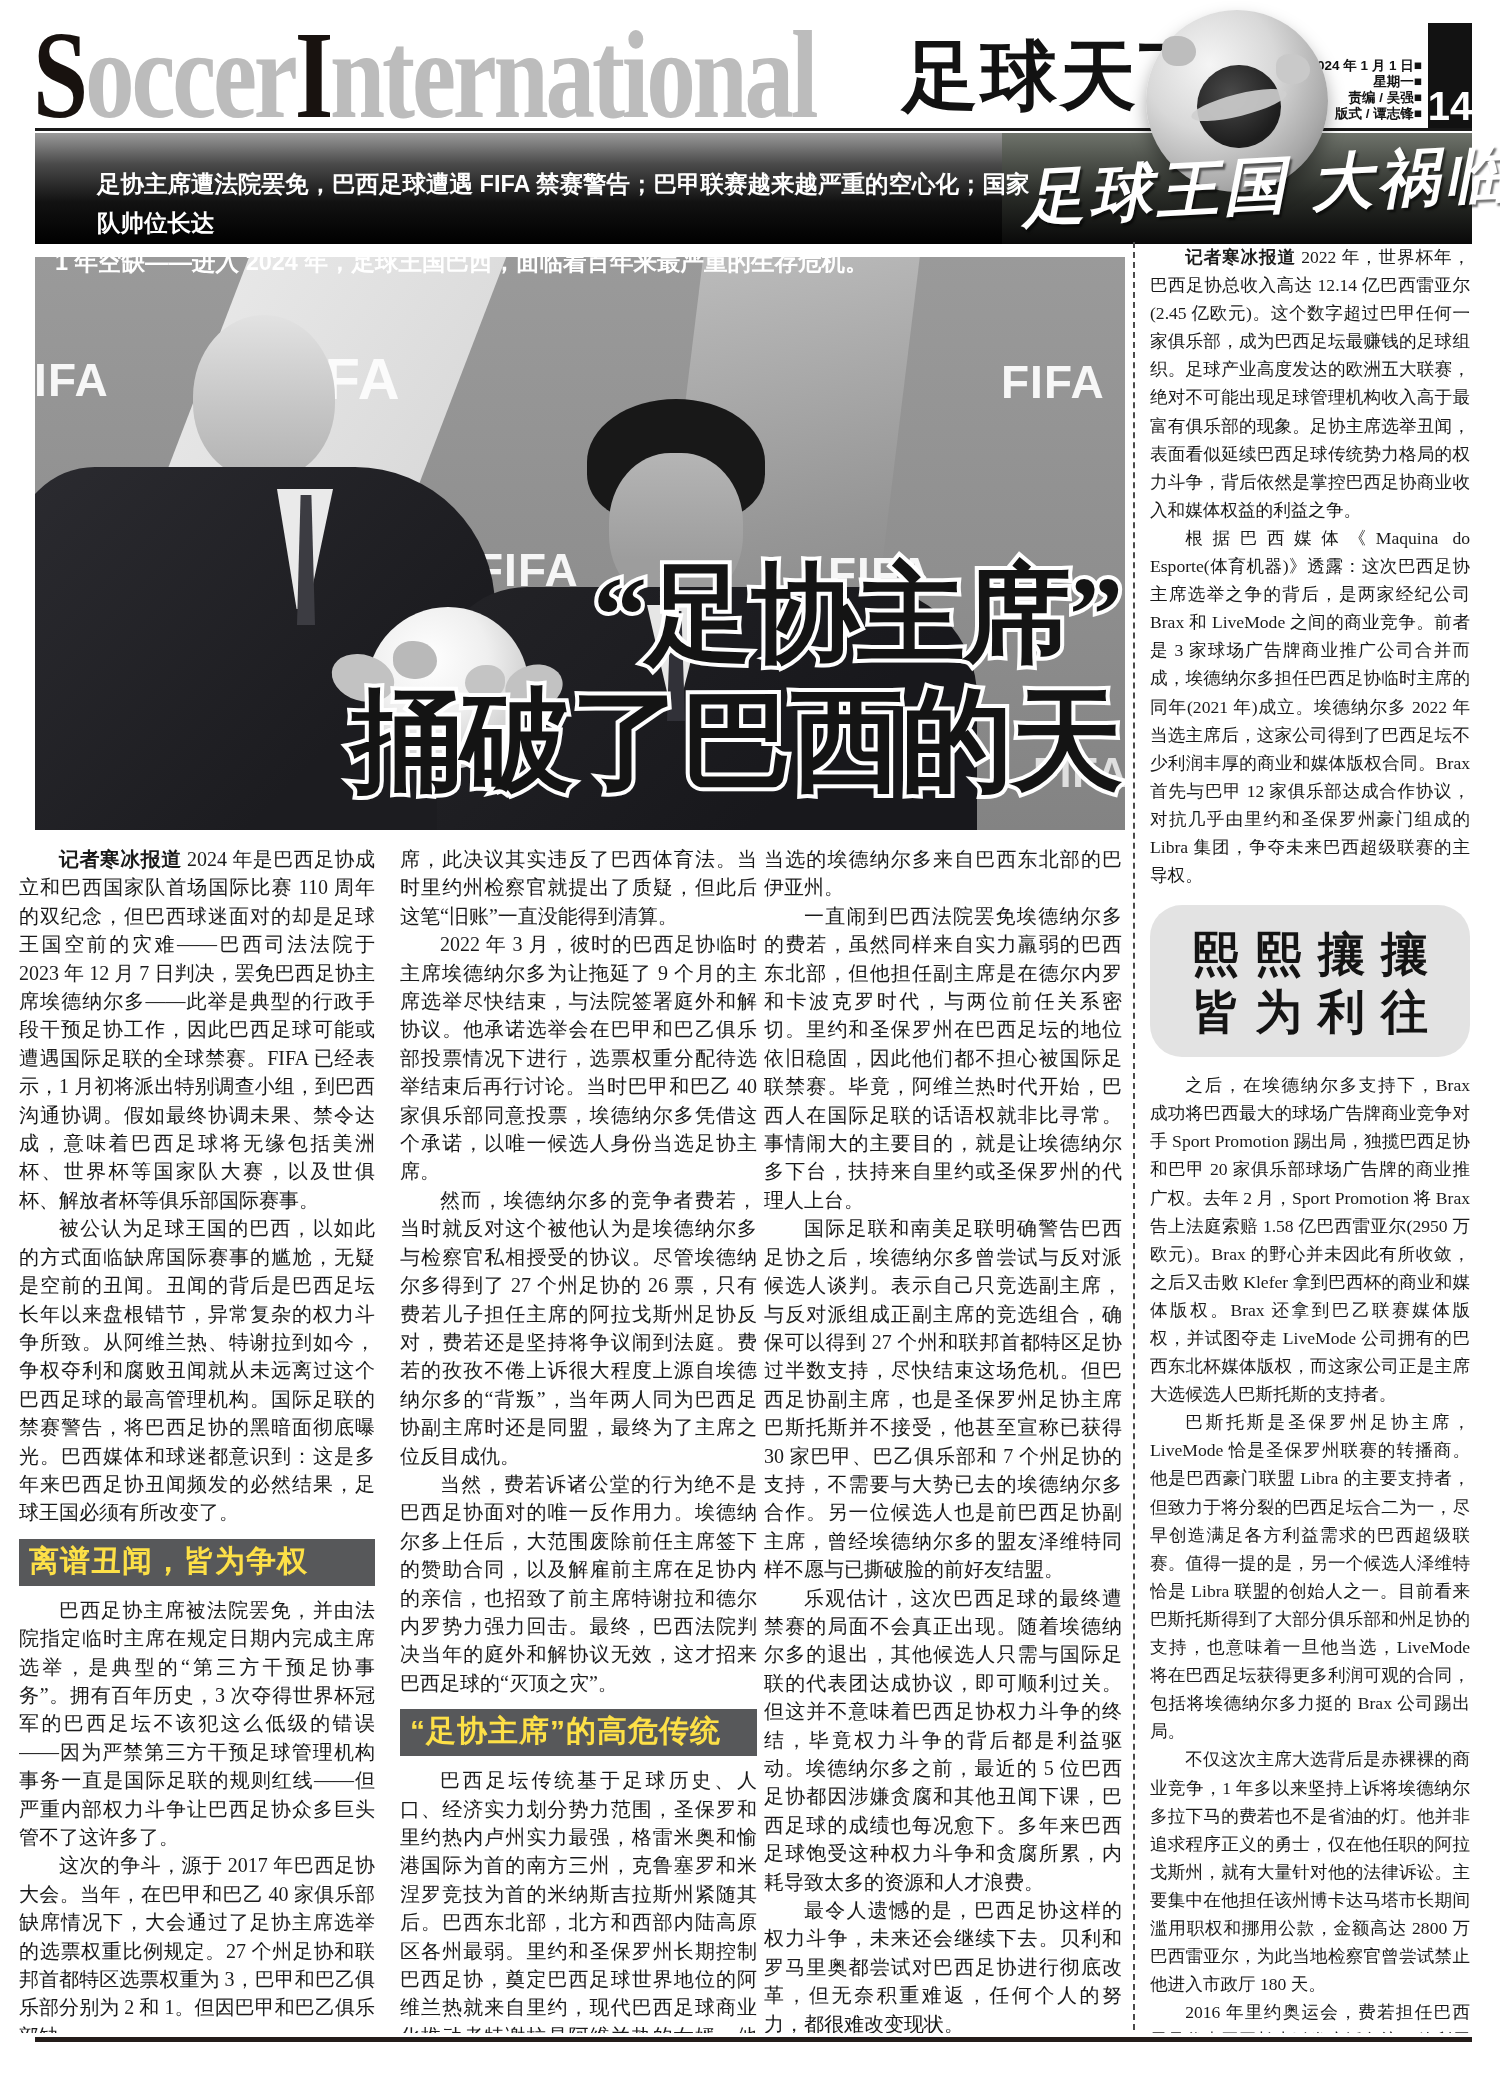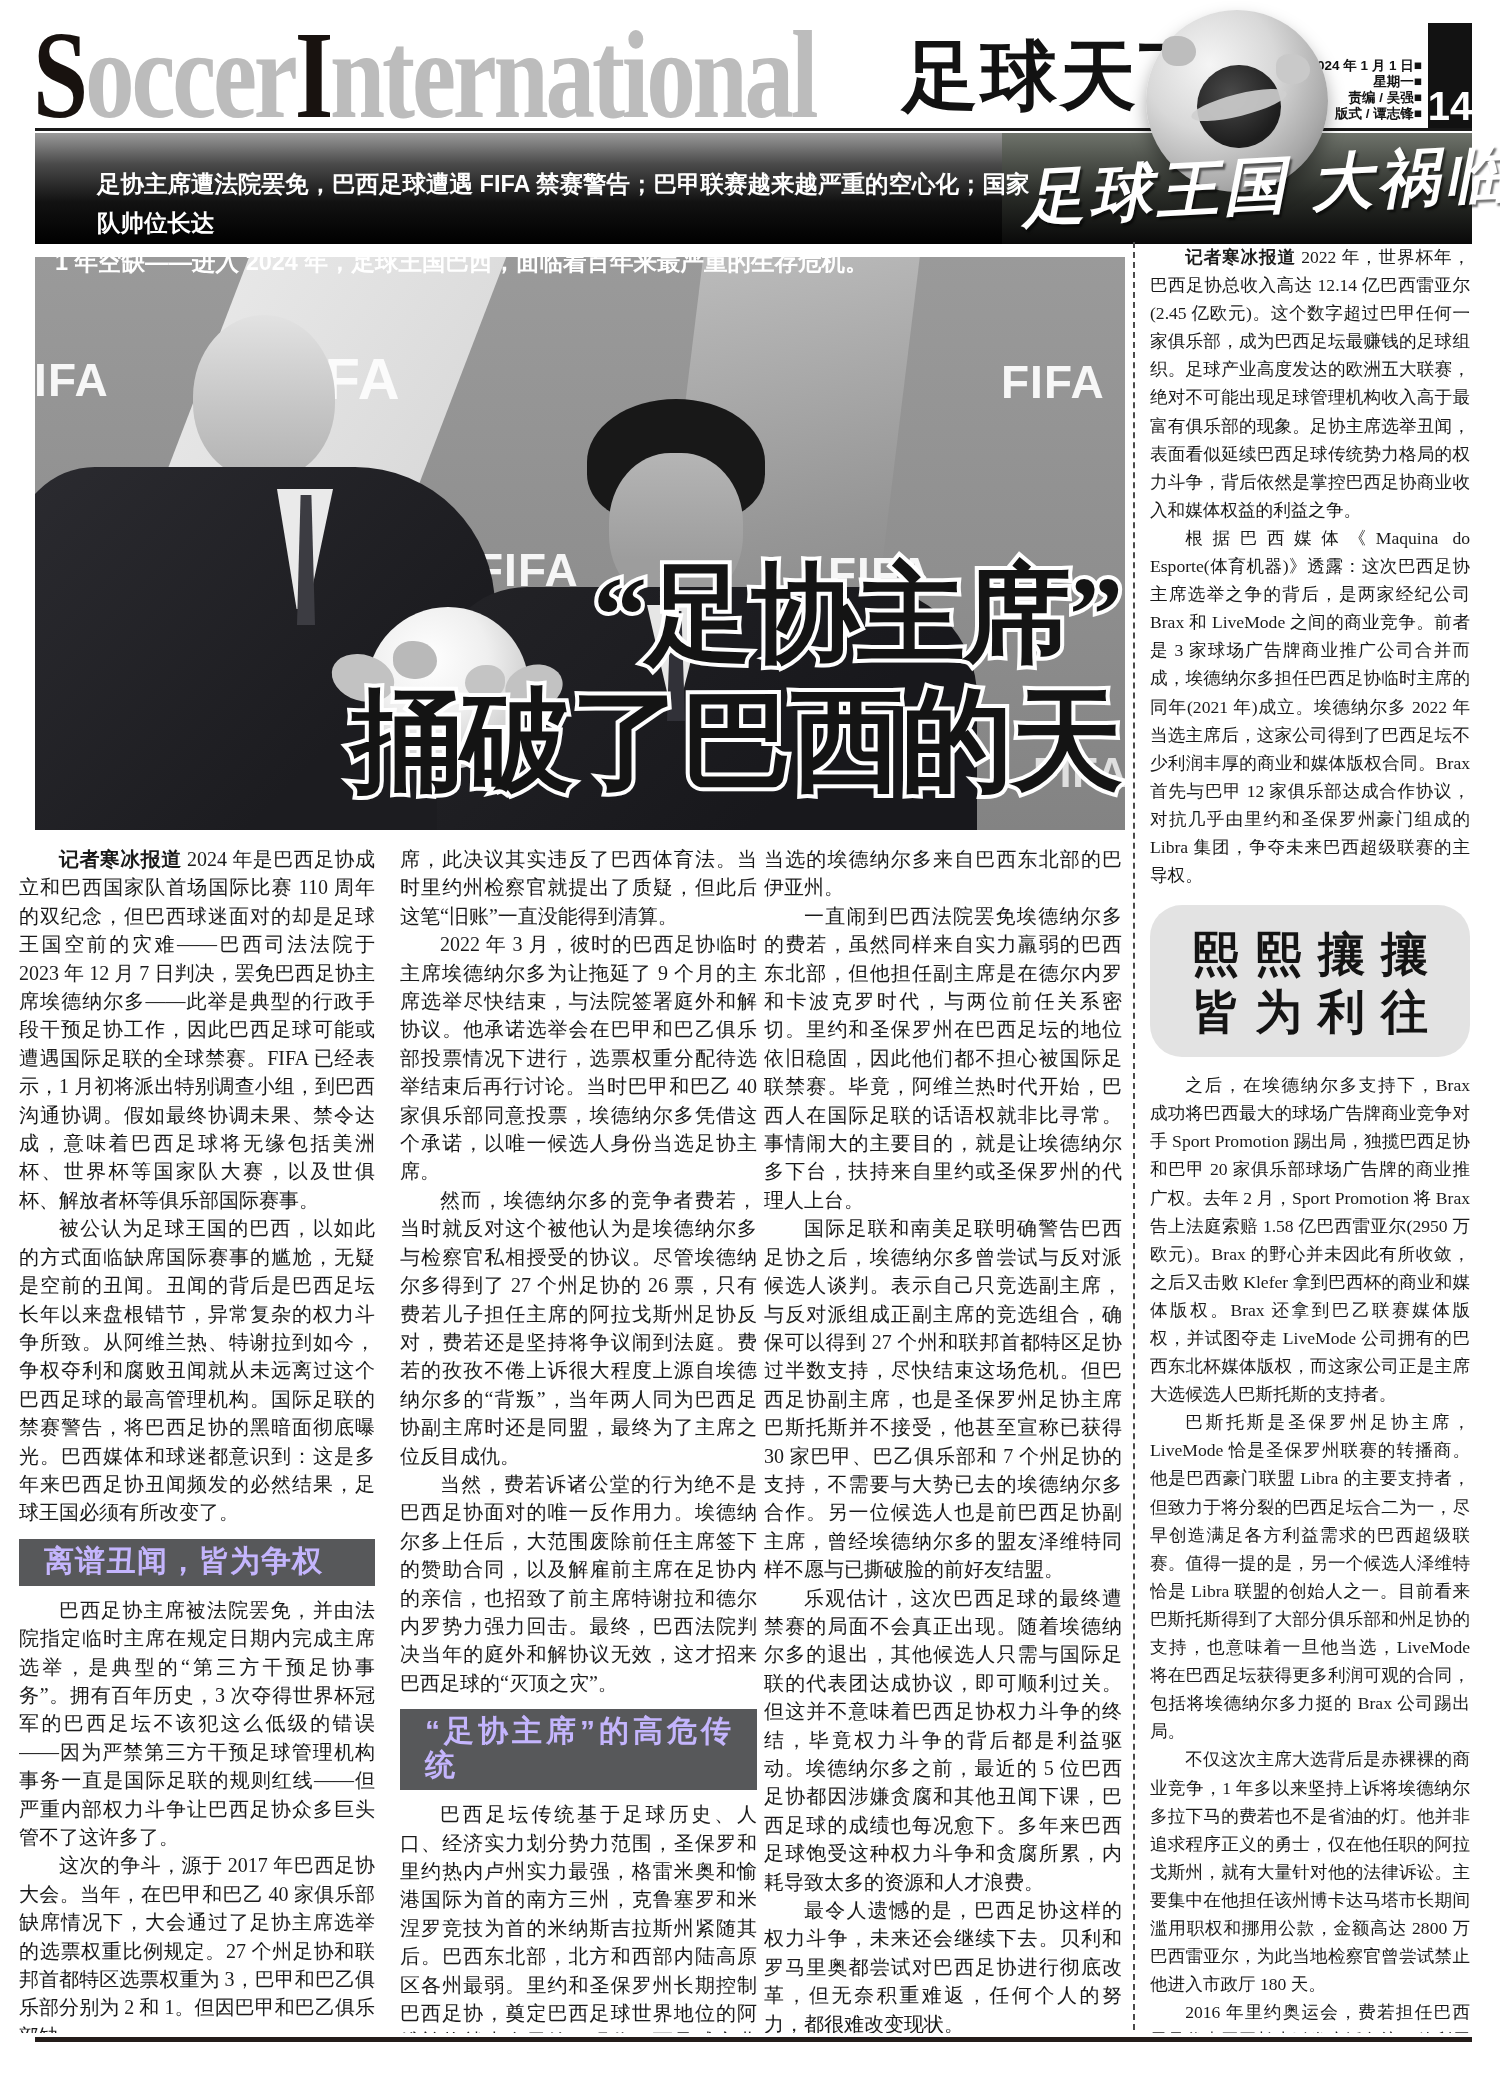--- a/index.html
+++ b/index.html
@@ -152,22 +152,22 @@
     position:absolute; top:845px; height:1188px; overflow:hidden;
     font-size:20px; line-height:28.4px; text-align:justify; color:#1a1a1a;
   }
   .col1 { left:19px;  width:356px; }
   .col2 { left:400px; width:357px; }
   .col3 { left:764px; width:358px; }
   .bodycol p { text-indent:2em; margin:0; }
   .bodycol p.noindent { text-indent:0; }
   .lead { font-family:"Liberation Sans",sans-serif; font-weight:bold; }
   .banner {
-    background:#57585a; color:#c4b5fd; font-family:"Liberation Sans",sans-serif;
-    font-weight:bold; font-size:30px; line-height:34px; padding:5px 25px 8px;
+    background:#57585a; color:#fde047; font-family:"Liberation Sans",sans-serif;
+    font-weight:bold; font-size:30px; line-height:34px; padding:5px 10px 8px;
     margin:12px 0 10px; letter-spacing:1px;
   }
   
   .dashed-sep { position:absolute; left:1133px; top:242px; height:1788px; width:0;
     border-left:2px dashed #4a4a4a; }
   .sidebar {
     position:absolute; left:1150px; top:243px; width:320px; height:1790px; overflow:hidden;
     font-size:17.6px; line-height:28.1px; text-align:justify; color:#1a1a1a;
   }
   .sidebar p { text-indent:2em; margin:0; }

